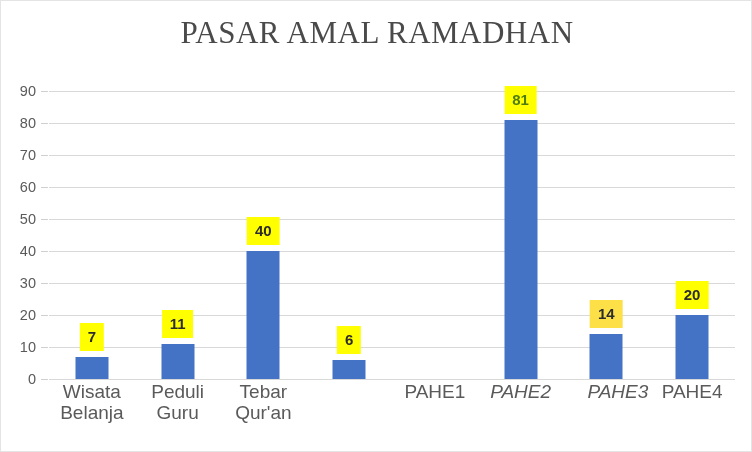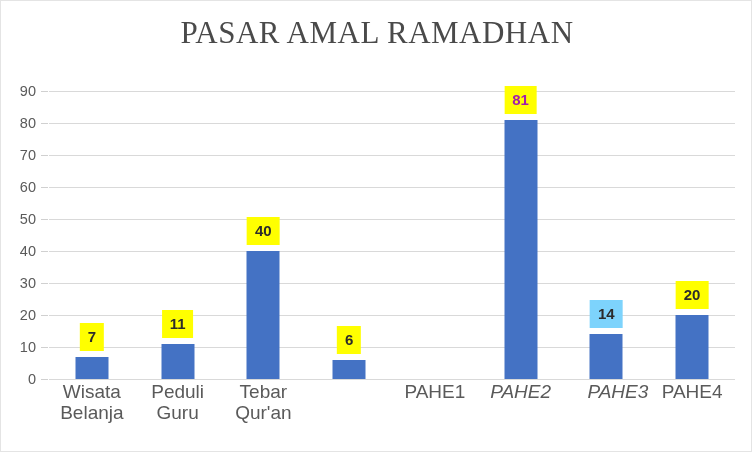--- a/index.html
+++ b/index.html
@@ -171,25 +171,25 @@
           <div class="bar" title="Tebar Qur'an: 40" style="height: 128px; background: rgb(68, 114, 196);"></div>
           <div class="bar-value" style="bottom: 134px; background: rgb(255, 255, 0); color: rgb(43, 43, 43);">40</div>
         </div>
         <div class="bar-slot" style="left: 257.25px; width: 85.75px;">
           <div class="bar" title="Sembako Dhuafa: 6" style="height: 19.2px; background: rgb(68, 114, 196);"></div>
           <div class="bar-value" style="bottom: 25.2px; background: rgb(255, 255, 0); color: rgb(43, 43, 43);">6</div>
         </div>
         <div class="bar-slot" style="left: 343px; width: 85.75px;"></div>
         <div class="bar-slot" style="left: 428.75px; width: 85.75px;">
           <div class="bar" title="PAHE2: 81" style="height: 259.2px; background: rgb(68, 114, 196);"></div>
-          <div class="bar-value" style="bottom: 265.2px; background: rgb(255, 255, 0); color: #a21caf;">81</div>
+          <div class="bar-value" style="bottom: 265.2px; background: rgb(255, 255, 0); color: #4d7c0f;">81</div>
         </div>
         <div class="bar-slot" style="left: 514.5px; width: 85.75px;">
           <div class="bar" title="PAHE3: 14" style="height: 44.8px; background: rgb(68, 114, 196);"></div>
-          <div class="bar-value" style="bottom: 50.8px; background: #7dd3fc; color: rgb(43, 43, 43);">14</div>
+          <div class="bar-value" style="bottom: 50.8px; background: #fde047; color: rgb(43, 43, 43);">14</div>
         </div>
         <div class="bar-slot" style="left: 600.25px; width: 85.75px;">
           <div class="bar" title="PAHE4: 20" style="height: 64px; background: rgb(68, 114, 196);"></div>
           <div class="bar-value" style="bottom: 70px; background: rgb(255, 255, 0); color: rgb(43, 43, 43);">20</div>
         </div>
       </div>
   </div>
 
   <div id="xaxis">
       <div class="xtick" style="left: 0px; width: 85.75px;">

